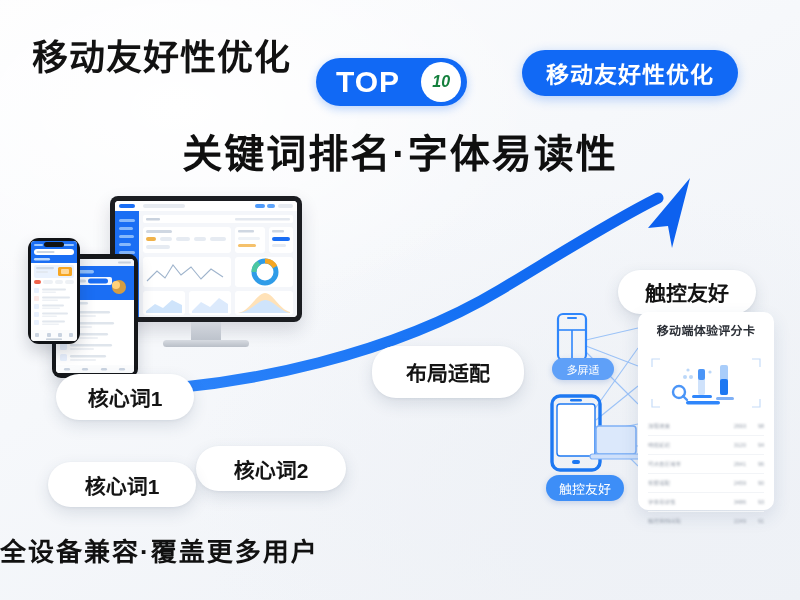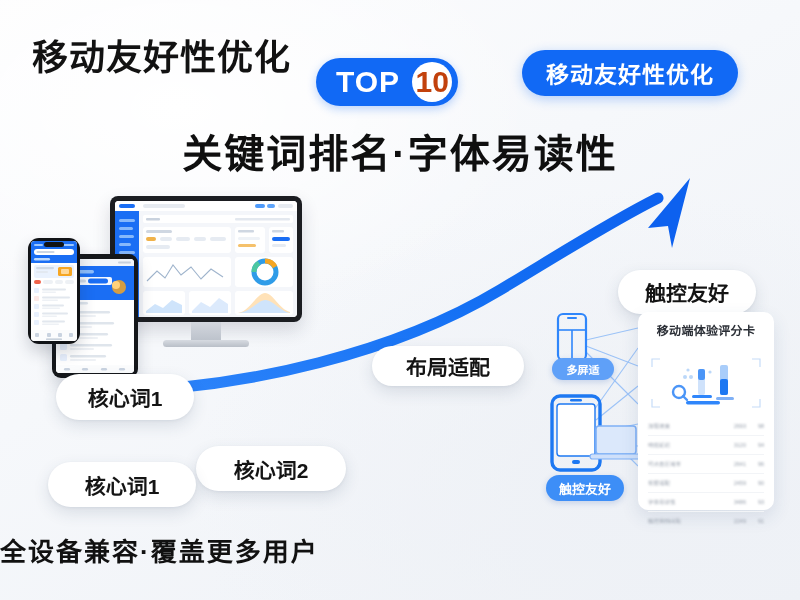--- a/index.html
+++ b/index.html
@@ -45,33 +45,34 @@
     background: #1169f5;
     padding: 0 6px 0 20px;
     box-shadow: 0 3px 10px rgba(17,105,245,0.28);
   }
   .top-badge .top-word {
     font-size: 30px;
     font-weight: 700;
     color: #ffffff;
     letter-spacing: 1px;
     line-height: 1;
-    padding-right: 12px;
+    padding-right: 21px;
   }
   .top-badge .top-num {
     width: 40px; height: 40px;
     border-radius: 50%;
     background: #ffffff;
-    color: #c2410c;
-    font-size: 30px;
+    color: #15803d;
+    font-size: 16px;
     font-weight: 700;
     display: flex;
     align-items: center;
     justify-content: center;
     line-height: 1;
+    font-style: italic;
   }
   .hdr-tag {
     position: absolute;
     left: 522px; top: 50px;
     height: 46px;
     display: flex;
     align-items: center;
     padding: 0 24px;
     border-radius: 24px;
     background: #1169f5;
@@ -163,37 +164,37 @@
     background: #ffffff;
     border-radius: 24px;
     color: #141414;
     font-weight: 700;
     white-space: nowrap;
     box-shadow: 0 6px 16px rgba(40,60,90,0.13), 0 1px 3px rgba(40,60,90,0.07);
   }
   #pill-kw1  { left: 56px;  top: 374px; width: 138px; height: 46px; font-size: 21px; }
   #pill-kw2  { left: 196px; top: 418px; width: 150px; height: 45px; font-size: 21px; margin-top: 28px; }
   #pill-kw3  { left: 48px;  top: 462px; width: 148px; height: 45px; font-size: 21px; }
-  #pill-layout { left: 372px; top: 346px; width: 152px; height: 40px; font-size: 21px; font-family: Liberation Serif, serif; }
+  #pill-layout { left: 372px; top: 346px; width: 152px; height: 52px; font-size: 21px; font-family: Liberation Serif, serif; }
   #pill-touch  { left: 618px; top: 270px; width: 138px; height: 44px; font-size: 21px; }
 
   
   .diagram { position: absolute; left: 534px; top: 300px; width: 250px; height: 225px; }
   .diagram-svg { position: absolute; left: 0; top: 0; width: 250px; height: 225px; }
 
   .bluepill {
     position: absolute;
     display: flex;
     align-items: center;
     justify-content: center;
     background: #5fa0f8;
     color: #ffffff;
     border-radius: 14px;
     font-size: 11px;
-    font-weight: 700;
+    font-weight: 400;
     white-space: nowrap;
     box-shadow: 0 2px 6px rgba(40,90,180,0.22);
   }
   #bp-multi { left: 18px; top: 58px; width: 62px; height: 22px; }
   #bp-touch { left: 12px; top: 175px; width: 78px; height: 26px; font-size: 13px; background:#3d8ef7; }
 
   
   .scorecard {
     position: absolute;
     left: 104px; top: 12px;

